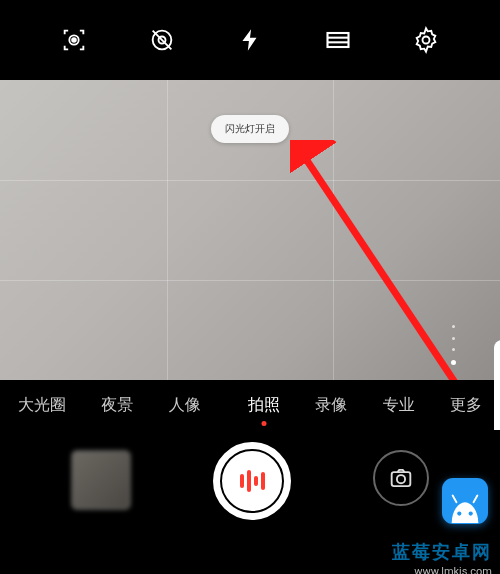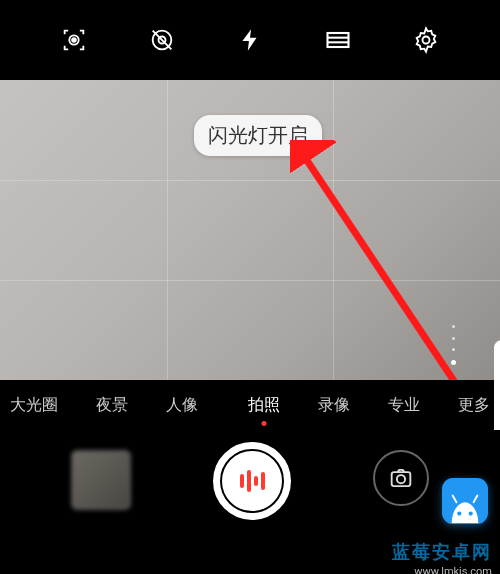--- a/index.html
+++ b/index.html
@@ -44,23 +44,22 @@
   .grid-h2 { top: 66.66%; left: 0; height: 1px; width: 100%; }
   .toast {
     position: absolute;
     top: 35px;
     left: 50%;
     transform: translateX(-50%);
     background: #f5f5f5;
     color: #333;
     padding: 7px 14px;
     border-radius: 16px;
-    font-size: 20px;
+    font-size: 10px;
     box-shadow: 0 1px 4px rgba(0,0,0,0.2);
-    margin-left: 8px;
   }
   .arrow {
     position: absolute;
     top: 60px;
     left: 290px;
     pointer-events: none;
   }
   .zoom-track {
     position: absolute;
     right: 45px;
@@ -90,21 +89,21 @@
     width: 10px;
     height: 100px;
     background: #fff;
     border-radius: 8px 0 0 8px;
   }
   .mode-bar {
     height: 50px;
     display: flex;
     align-items: center;
     justify-content: space-between;
-    padding: 0 2px;
+    padding: 0 10px;
     background: #000;
     overflow: hidden;
   }
   .mode-item {
     color: #ccc;
     font-size: 16px;
     white-space: nowrap;
     padding: 0 8px;
     cursor: pointer;
   }

